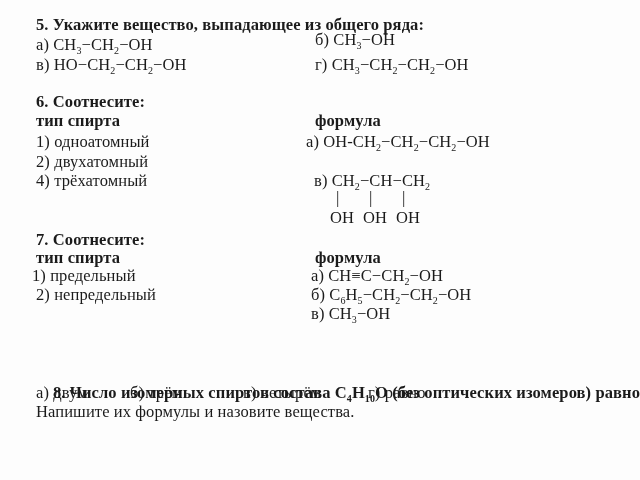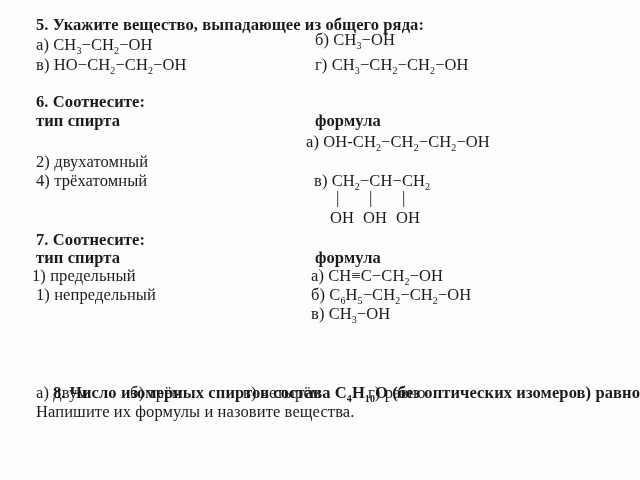--- a/index.html
+++ b/index.html
@@ -35,39 +35,40 @@
   <span class="t b" style="left:36px; top:15px">5. Укажите вещество, выпадающее из общего ряда:</span>
   <span class="t fx" style="left:36px; top:35px">а) CH<sub>3</sub>−CH<sub>2</sub>−OH</span>
   <span class="t fx" style="left:315px; top:30px">б) CH<sub>3</sub>−OH</span>
   <span class="t fx" style="left:36px; top:55px">в) HO−CH<sub>2</sub>−CH<sub>2</sub>−OH</span>
   <span class="t fx" style="left:315px; top:55px">г) CH<sub>3</sub>−CH<sub>2</sub>−CH<sub>2</sub>−OH</span>
 
   <span class="t b" style="left:36px; top:92px">6. Соотнесите:</span>
   <span class="t b" style="left:36px; top:111px">тип спирта</span>
   <span class="t b" style="left:315px; top:111px">формула</span>
 
+  <span class="t" style="left:36px; top:132px">1) одноатомный</span>
   <span class="t fx" style="left:306px; top:132px">а) OH-CH<sub>2</sub>−CH<sub>2</sub>−CH<sub>2</sub>−OH</span>
   <span class="t" style="left:36px; top:152px">2) двухатомный</span>
   <span class="t" style="left:36px; top:171px">4) трёхатомный</span>
   <span class="t fx" style="left:314px; top:171px">в) CH<sub>2</sub>−CH−CH<sub>2</sub></span>
 
   <span class="t bar" style="left:336px; top:188px">|</span>
   <span class="t bar" style="left:369px; top:188px">|</span>
   <span class="t bar" style="left:402px; top:188px">|</span>
   <span class="t" style="left:330px; top:208px">OH</span>
   <span class="t" style="left:363px; top:208px">OH</span>
   <span class="t" style="left:396px; top:208px">OH</span>
 
   <span class="t b" style="left:36px; top:230px">7. Соотнесите:</span>
   <span class="t b" style="left:36px; top:248px">тип спирта</span>
   <span class="t b" style="left:315px; top:248px">формула</span>
 
   <span class="t" style="left:32px; top:266px">1) предельный</span>
   <span class="t fx" style="left:311px; top:266px">а) CH≡C−CH<sub>2</sub>−OH</span>
-  <span class="t" style="left:36px; top:285px">1) непредельный</span>
+  <span class="t" style="left:36px; top:285px">2) непредельный</span>
   <span class="t fx" style="left:311px; top:285px">б) C<sub>6</sub>H<sub>5</sub>−CH<sub>2</sub>−CH<sub>2</sub>−OH</span>
   <span class="t fx" style="left:311px; top:304px">в) CH<sub>3</sub>−OH</span>
 
   <div class="t b" style="left:36px; top:363px">
     <span>8. Число изомерных спиртов состава </span><span class="fx">C<sub>4</sub>H<sub>10</sub>O</span><span> (без оптических изомеров) равно:</span>
   </div>
   <span class="t" style="left:36px; top:383px">а) двум</span>
   <span class="t" style="left:130px; top:383px">б) трём</span>
   <span class="t" style="left:243px; top:383px">в) четырём</span>
   <span class="t" style="left:368px; top:383px">г) равно</span>

